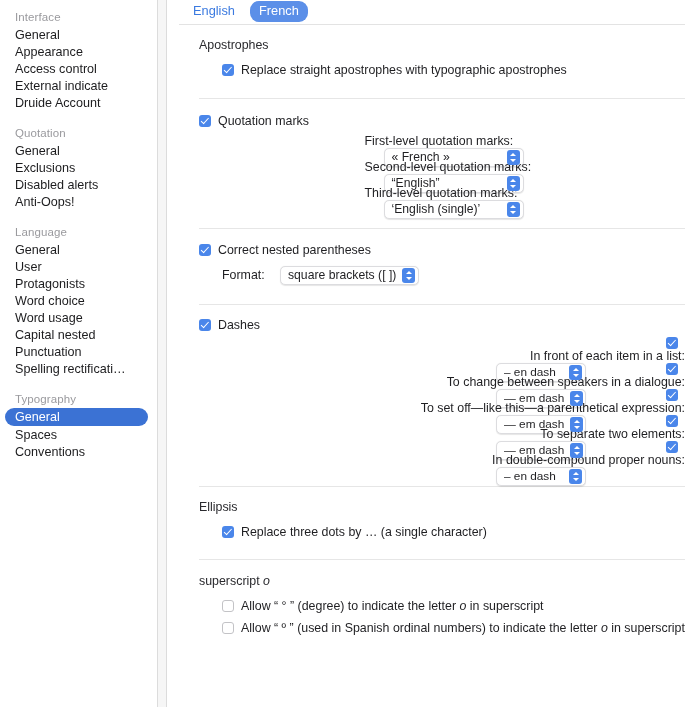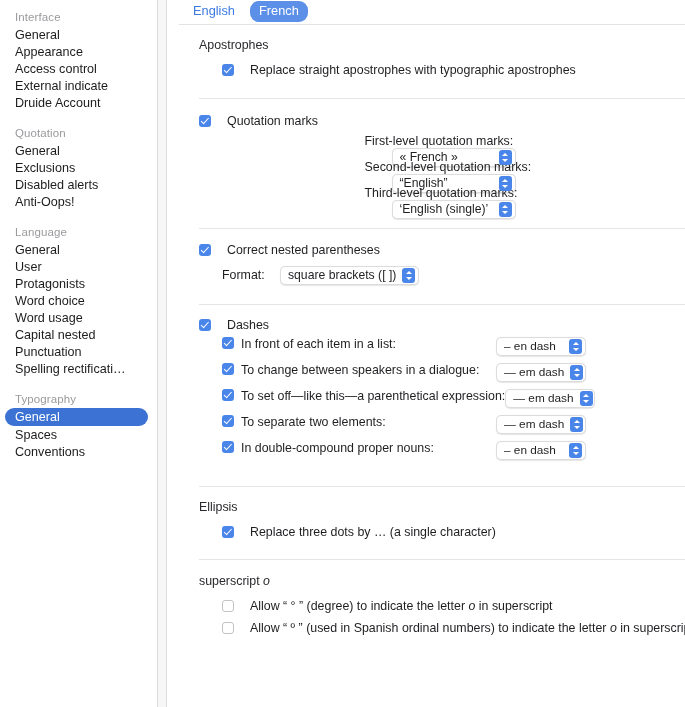--- a/index.html
+++ b/index.html
@@ -116,21 +116,20 @@
     padding: 13px 0 7px 32px;
   }
   .sec-head.sup { padding-top: 14px; }
   .sec-head em { font-style: italic; }
 
   .row {
     display: flex;
     align-items: center;
     padding-left: 32px;
     min-height: 22px;
-    gap: 9px;
   }
   .row.indent1 { padding-left: 55px; }
 
   
   .cbx {
     width: 12px; height: 12px;
     flex: 0 0 12px;
     border-radius: 3px;
     margin-right: 7px;
     position: relative;
@@ -197,24 +196,24 @@
     border-bottom: 3.2px solid #ffffff;
   }
   .stepper::after {
     bottom: 3px;
     border-top: 3.2px solid #ffffff;
   }
 
   
   .qrow { display: flex; align-items: center; height: 26px; padding-left: 55px; flex-direction: column; }
   .qrow .ql { width: 178px; font-size: 12.4px; color: #1f1f22; }
-  .qrow .popup { width: 124px; }
-
-  
-  .drow { display: flex; align-items: flex-start; height: 26px; padding-left: 55px; }
+  .qrow .popup { width: 140px; }
+
+  
+  .drow { display: flex; align-items: flex-end; height: 26px; padding-left: 55px; flex-direction: column; }
   .drow .dl { flex: 1 1 auto; font-size: 12.4px; color: #1f1f22; white-space: nowrap; }
   .drow .popup { width: 90px; margin-right: 99px; }
   .drow .popup .pv { font-size: 11.8px; }
 
   .fmt-row { display: flex; align-items: center; height: 26px; padding-left: 55px; }
   .fmt-row .fl { width: 58px; font-size: 12.4px; color: #1f1f22; }
 </style>
 </head>
 <body>
 

